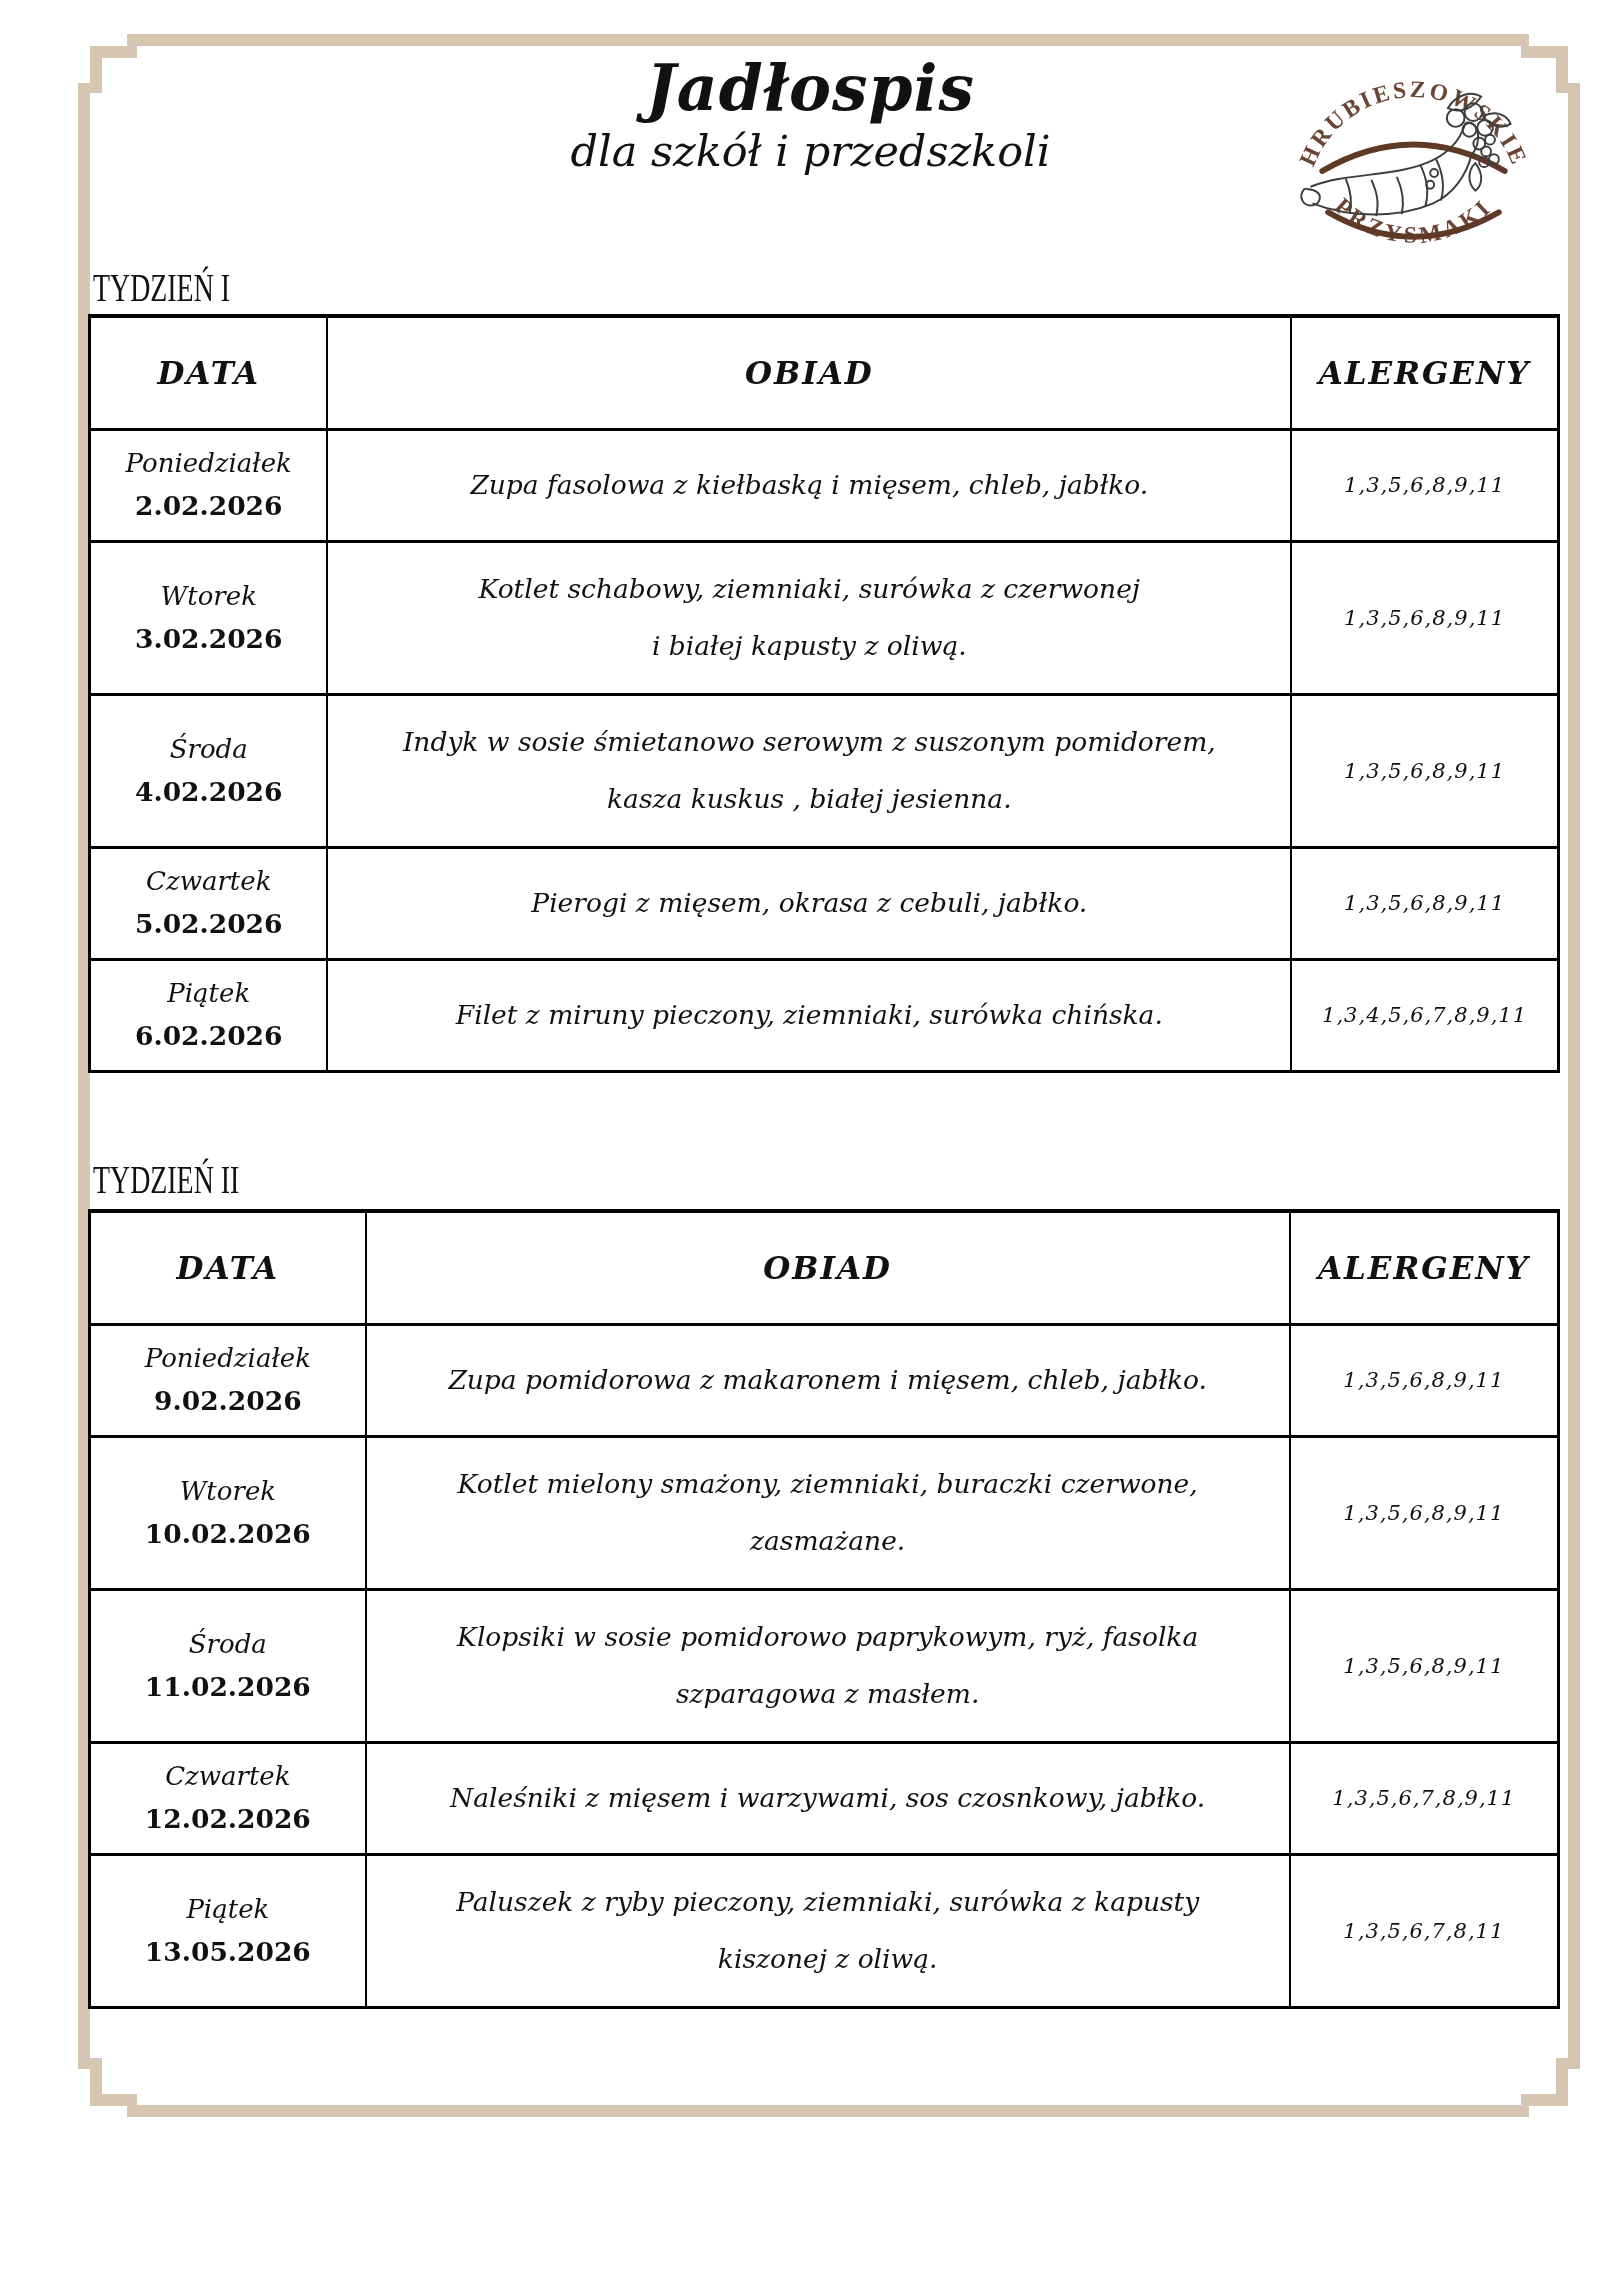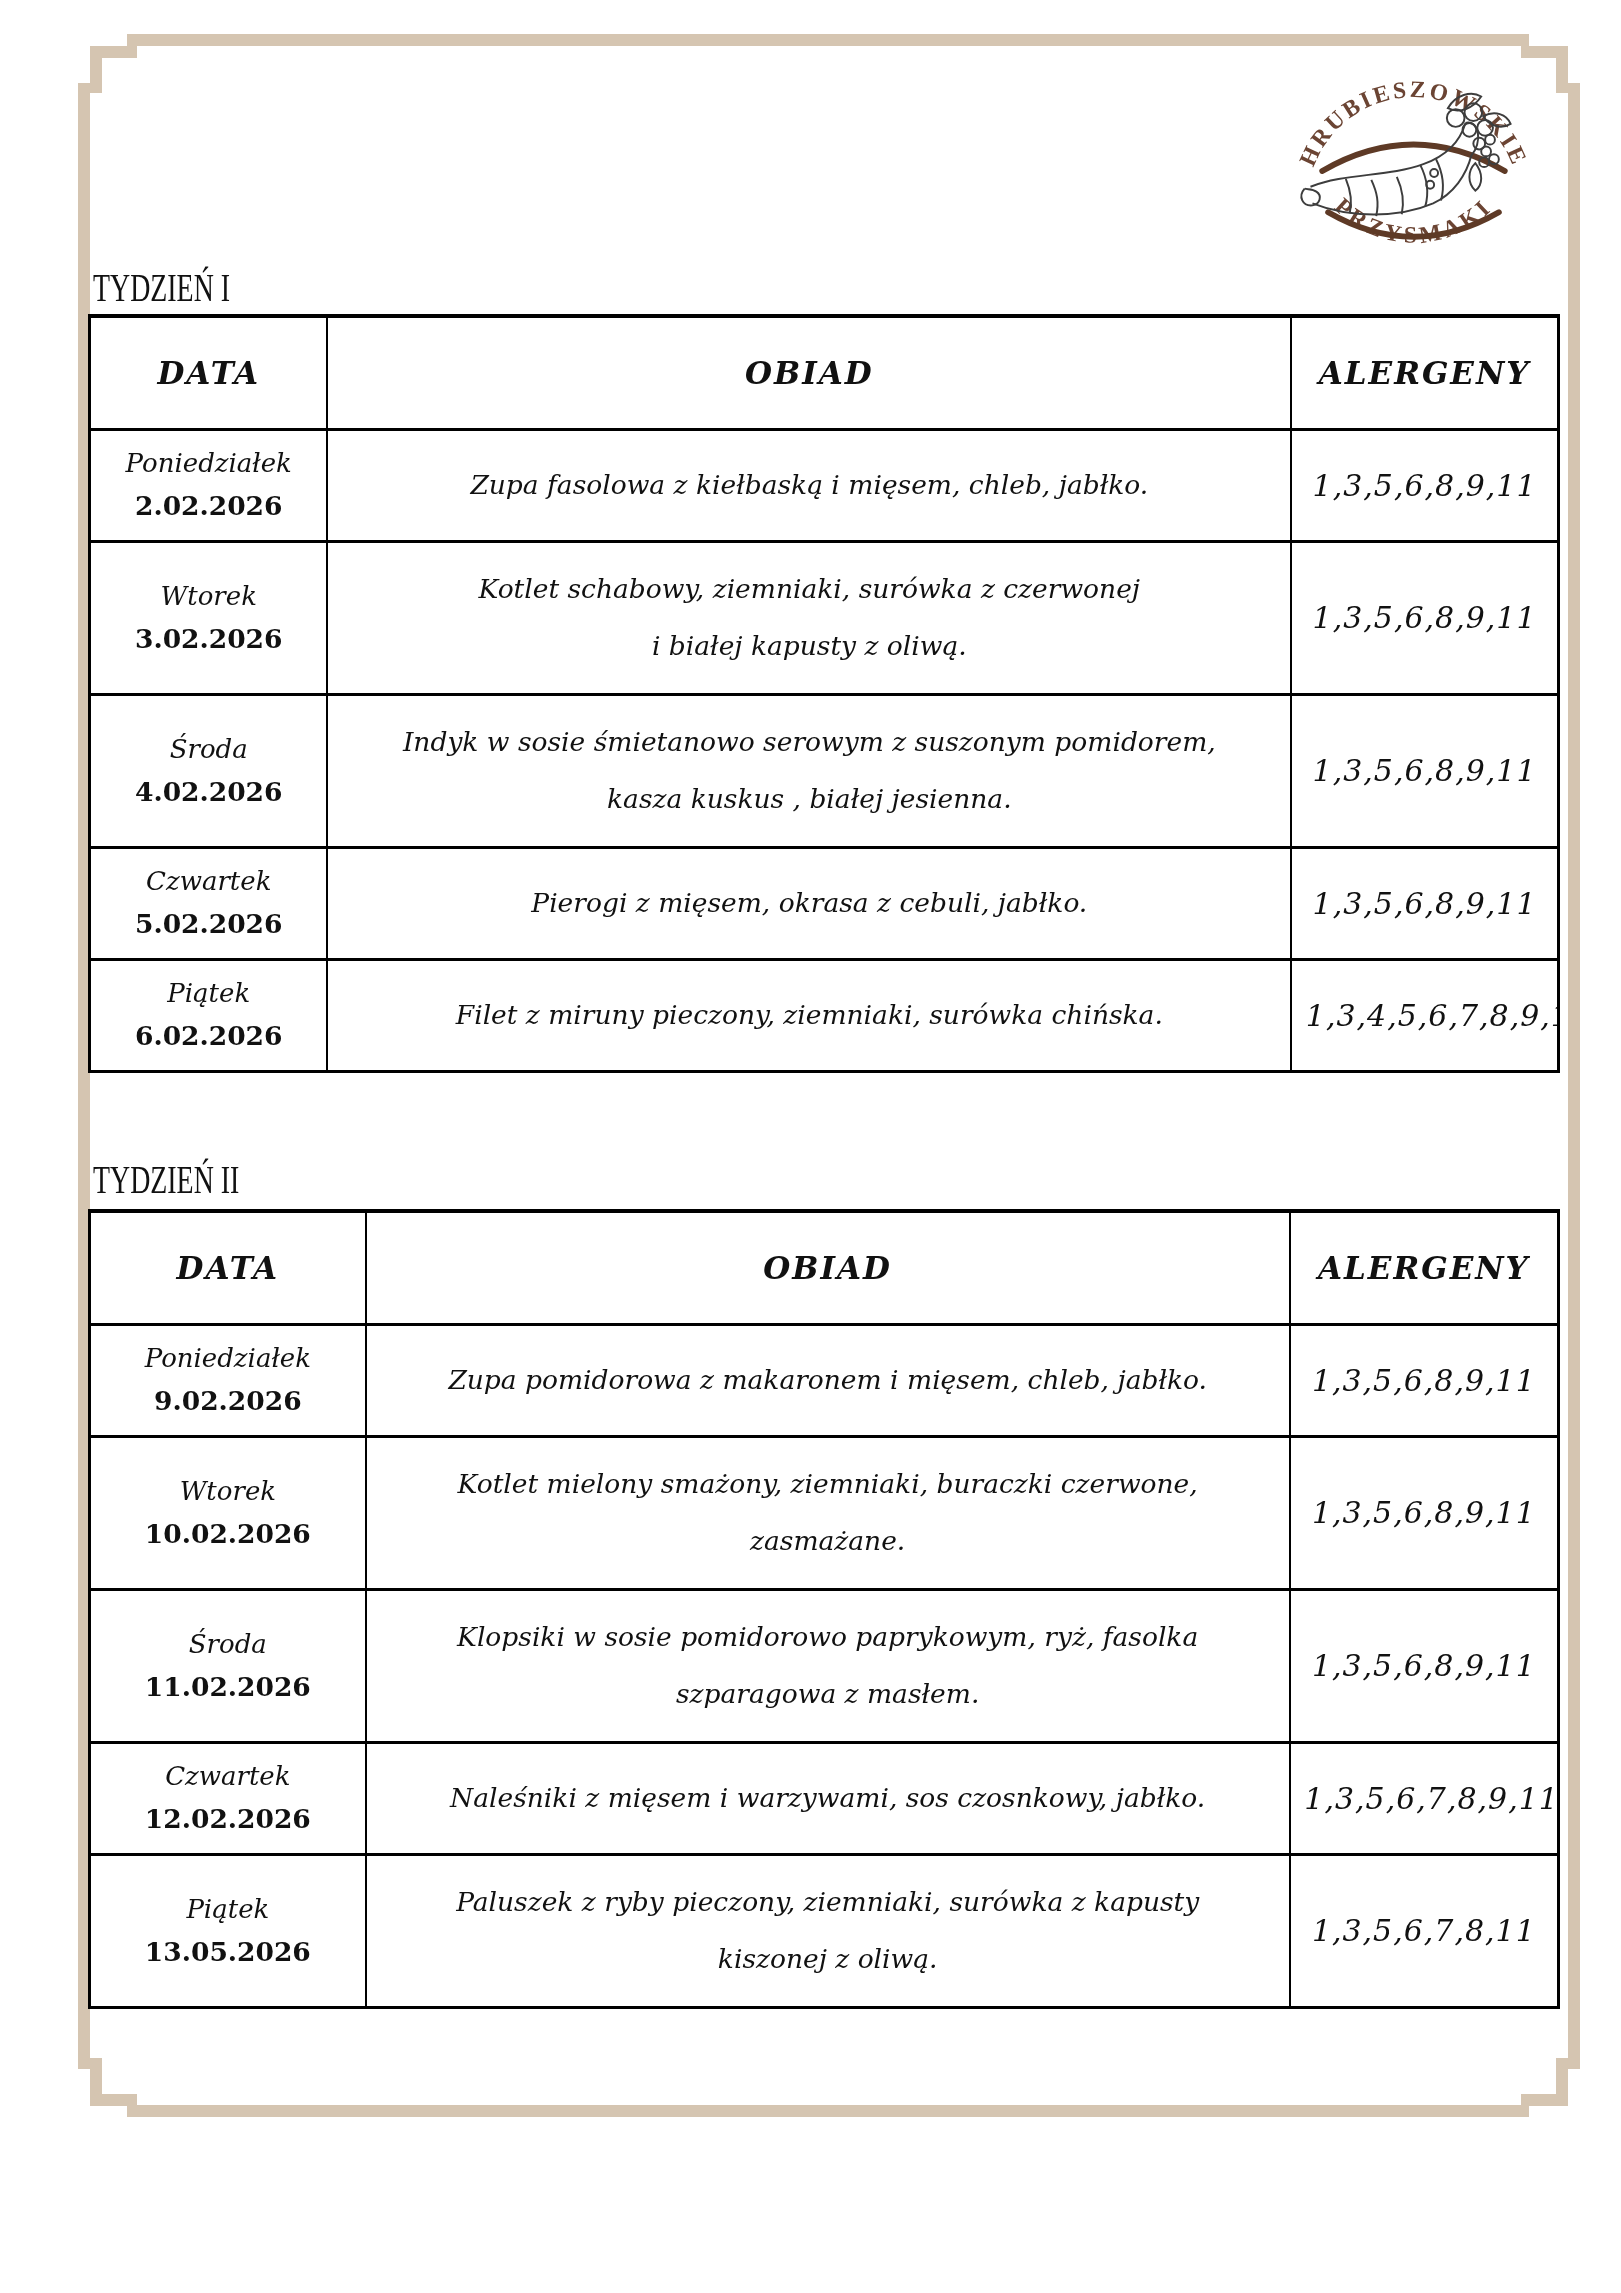--- a/index.html
+++ b/index.html
@@ -77,40 +77,44 @@
   .wrap-1 col.c-date{width:16.2%;}
   .wrap-1 col.c-meal{width:65.6%;}
   .wrap-1 col.c-alg{width:18.2%;}
   .wrap-2 col.c-date{width:18.8%;}
   .wrap-2 col.c-meal{width:62.9%;}
   .wrap-2 col.c-alg{width:18.3%;}
 
   .day{font-size:26px;font-style:italic;font-weight:500;line-height:1.2;}
   .date{font-size:26.5px;font-style:normal;font-weight:600;margin-top:11px;line-height:1.2;}
   .meal-line{font-size:26.5px;font-style:italic;line-height:2.15;}
-  .allergens-cell{font-size:30px;font-style:italic;letter-spacing:1px;}
+  .allergens-cell{font-size:21px;font-style:italic;letter-spacing:1px;}
 </style>
 <title>Jadłospis</title></head>
 <body>
 
 <div class="page">
 
   <div class="fr fr-top"></div>
   <div class="fr fr-bottom"></div>
   <div class="fr fr-left"></div>
   <div class="fr fr-right"></div>
   <div class="fr fr-tl-h"></div>
   <div class="fr fr-tl-v"></div>
   <div class="fr fr-tr-h"></div>
   <div class="fr fr-tr-v"></div>
   <div class="fr fr-bl-h"></div>
   <div class="fr fr-bl-v"></div>
   <div class="fr fr-br-h"></div>
   <div class="fr fr-br-v"></div>
 
+  <div class="title-block">
+    <h1 class="main-title">Jadłospis</h1>
+    <h2 class="sub-title">dla szkół i przedszkoli</h2>
+  </div>
 
   <div class="logo">
     <svg viewBox="0 0 250 210" width="259" height="206">
       <defs>
         <path id="arcTop" d="M 18,122 A 108,108 0 0 1 232,122"></path>
         <path id="arcBottom" d="M 40,138 A 112,112 0 0 0 210,138"></path>
       </defs>
 
       <text font-family="Liberation Serif, serif" font-size="24" font-weight="600" fill="#6b4433" letter-spacing="3">
         <textPath href="#arcTop" startOffset="50%" text-anchor="middle">HRUBIESZOWSKIE</textPath>

